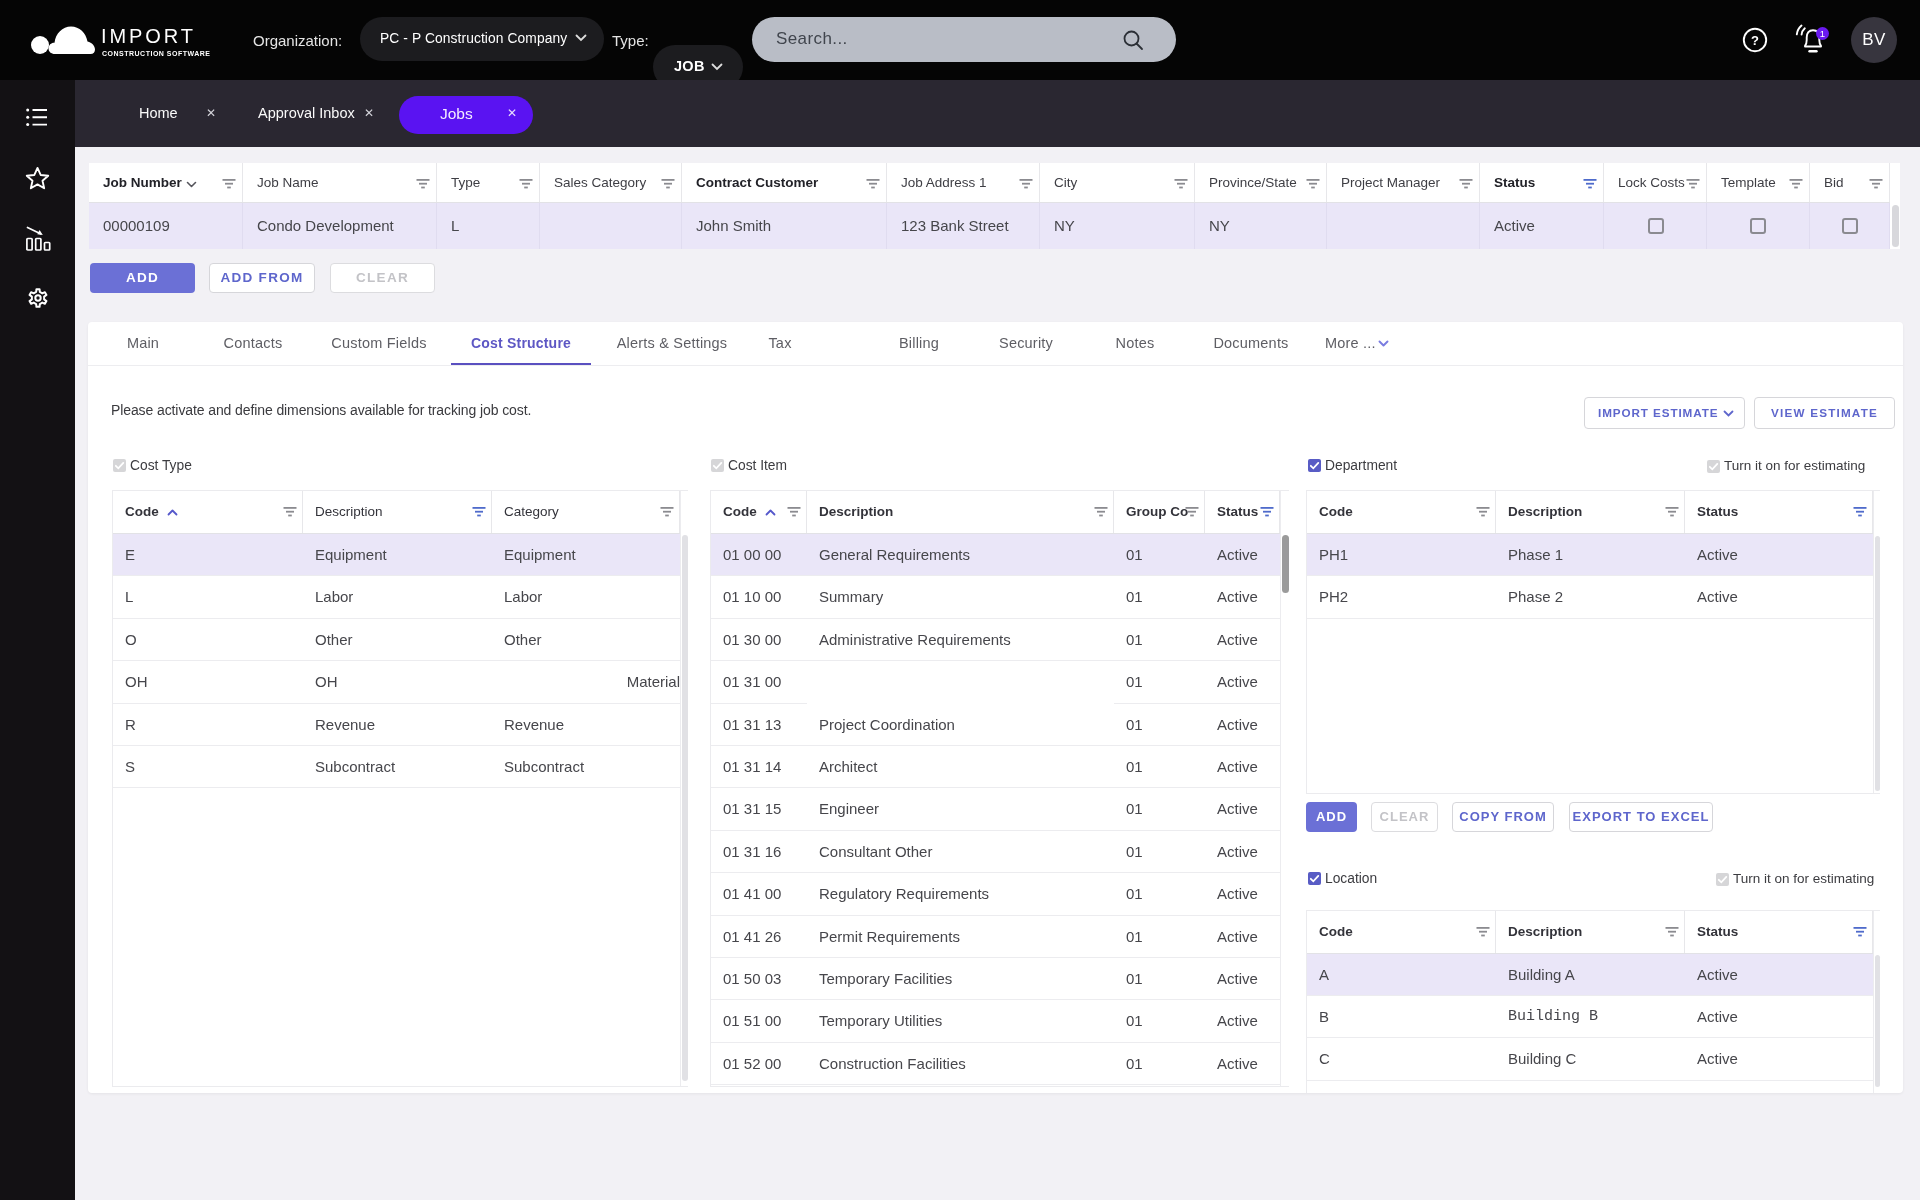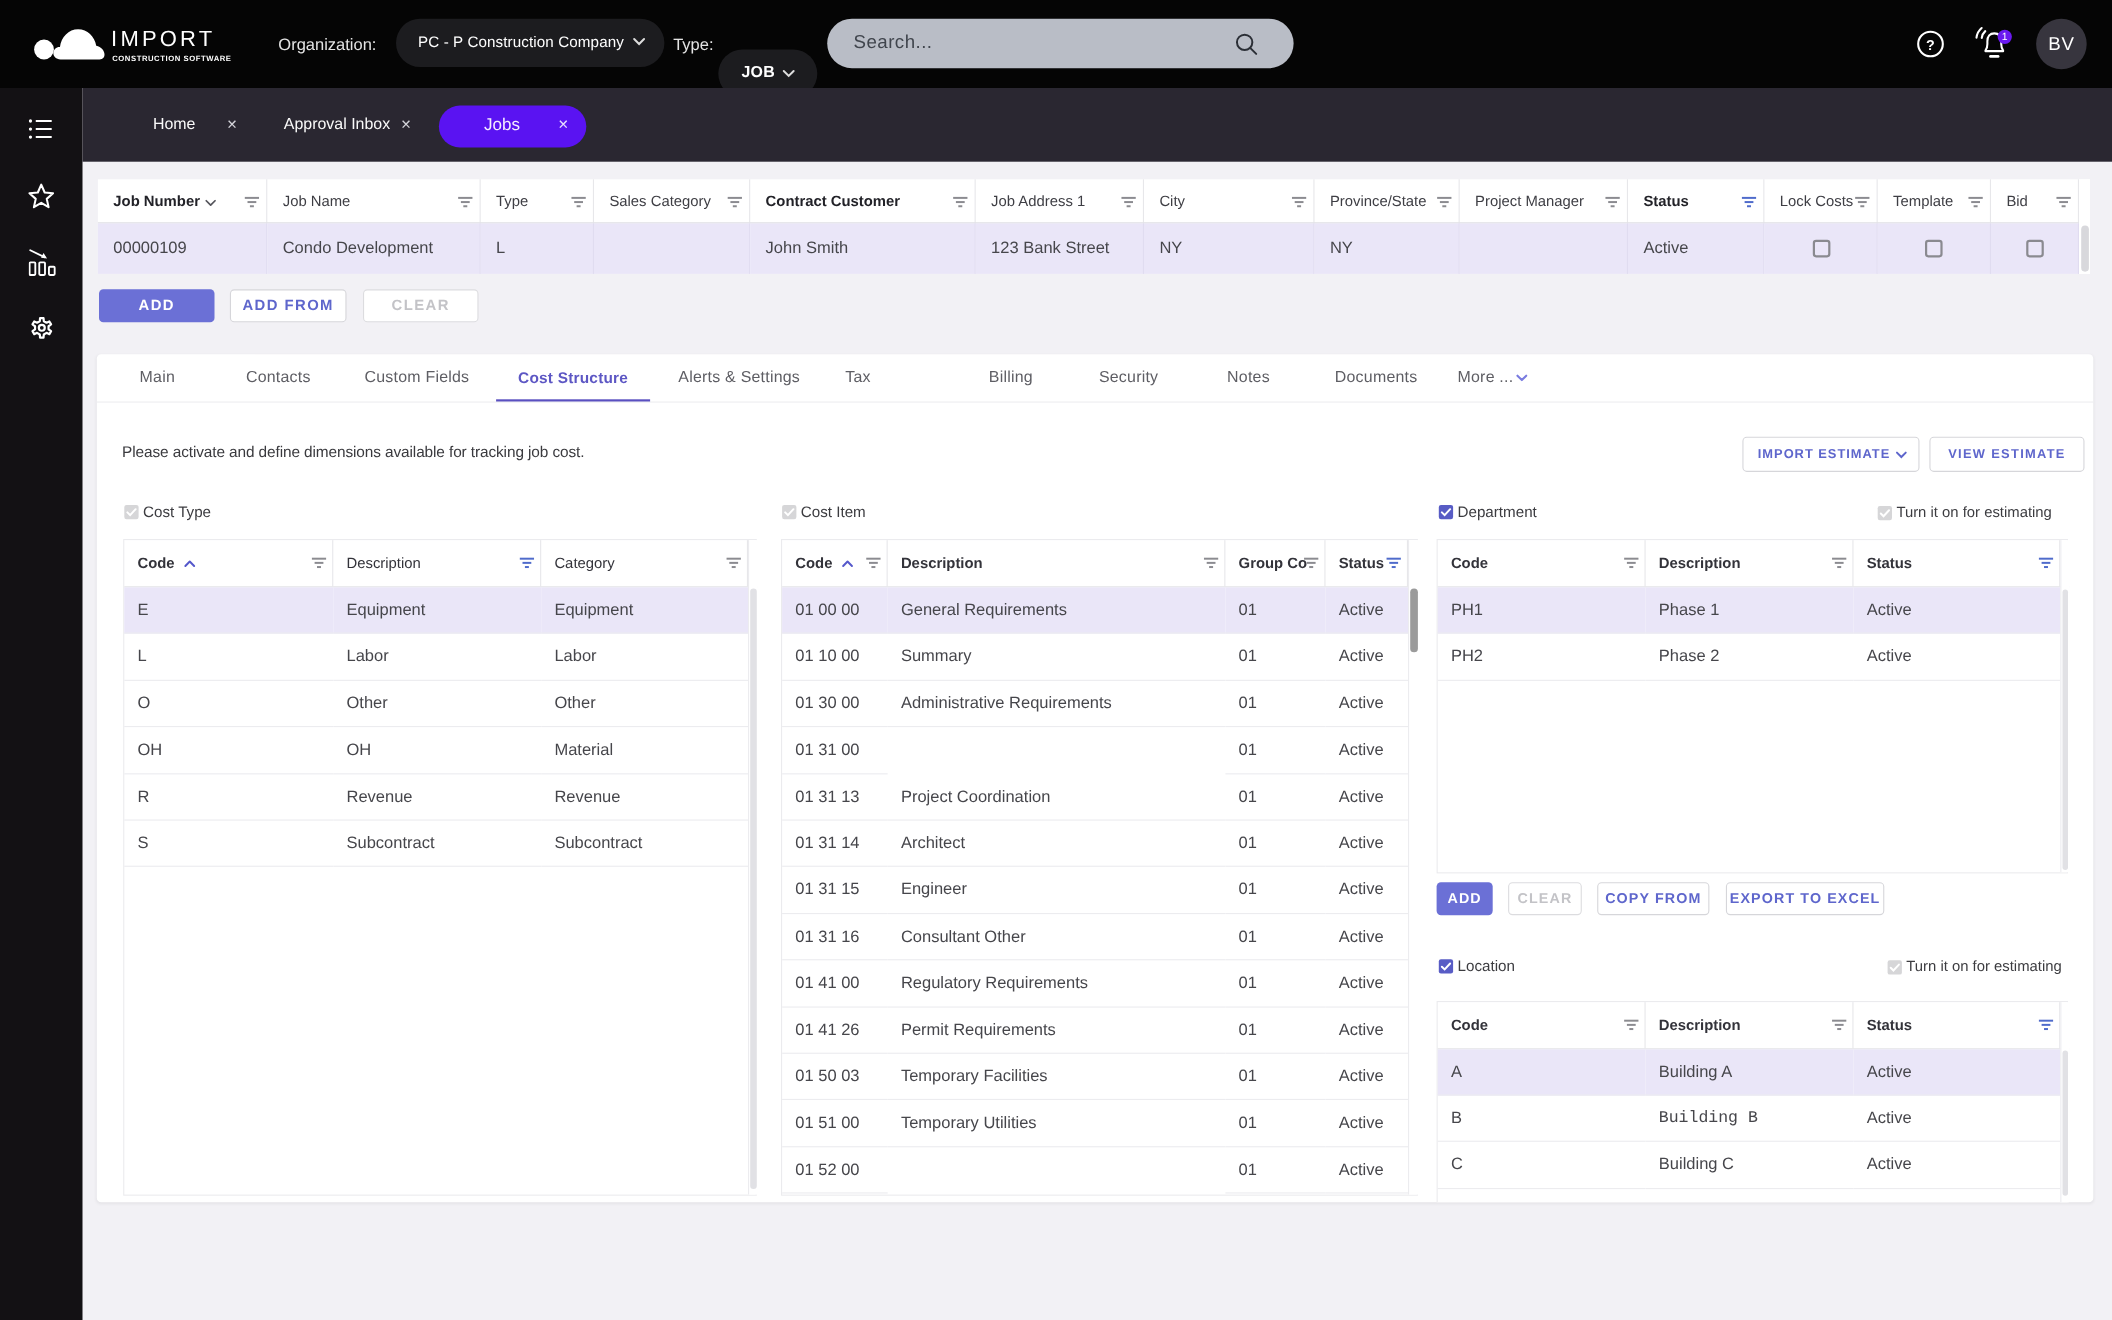--- a/index.html
+++ b/index.html
@@ -279,21 +279,21 @@
       <div class="trow hl" style="left:190px;top:43.0px;width:189px;height:42.4px;">Equipment</div>
       <div class="trow hl" style="left:379px;top:43.0px;width:188px;height:42.4px;">Equipment</div>
       <div class="trow" style="left:0px;top:85.4px;width:190px;height:42.4px;">L</div>
       <div class="trow" style="left:190px;top:85.4px;width:189px;height:42.4px;">Labor</div>
       <div class="trow" style="left:379px;top:85.4px;width:188px;height:42.4px;">Labor</div>
       <div class="trow" style="left:0px;top:127.80000000000001px;width:190px;height:42.4px;">O</div>
       <div class="trow" style="left:190px;top:127.80000000000001px;width:189px;height:42.4px;">Other</div>
       <div class="trow" style="left:379px;top:127.80000000000001px;width:188px;height:42.4px;">Other</div>
       <div class="trow" style="left:0px;top:170.20000000000002px;width:190px;height:42.4px;">OH</div>
       <div class="trow" style="left:190px;top:170.20000000000002px;width:189px;height:42.4px;">OH</div>
-      <div class="trow" style="left:379px;top:170.20000000000002px;width:188px;height:42.4px;">Material</div>
+      <div class="trow" style="left:379px;top:170.20000000000002px;width:188px;height:42.4px;text-align:right;">Material</div>
       <div class="trow" style="left:0px;top:212.60000000000002px;width:190px;height:42.4px;">R</div>
       <div class="trow" style="left:190px;top:212.60000000000002px;width:189px;height:42.4px;">Revenue</div>
       <div class="trow" style="left:379px;top:212.60000000000002px;width:188px;height:42.4px;">Revenue</div>
       <div class="trow" style="left:0px;top:255.00000000000003px;width:190px;height:42.4px;">S</div>
       <div class="trow" style="left:190px;top:255.00000000000003px;width:189px;height:42.4px;">Subcontract</div>
       <div class="trow" style="left:379px;top:255.00000000000003px;width:188px;height:42.4px;">Subcontract</div>
       <div class="abs" style="left:567px;top:0;width:9px;height:595px;background:#fff;border-left:1px solid #ececef;"></div>
       <div class="scrth" style="left:568.5px;top:44px;width:6px;height:546px;background:#e1e1e5;"></div>
     </div>
     <div class="cb dis" style="left:623px;top:137px;"></div>
@@ -371,20 +371,21 @@
       <div class="trow" style="left:494px;top:424.59999999999997px;width:75px;height:42.4px;">Active</div>
       <div class="trow" style="left:0px;top:466.99999999999994px;width:96px;height:42.4px;">01 50 03</div>
       <div class="trow" style="left:96px;top:466.99999999999994px;width:307px;height:42.4px;">Temporary Facilities</div>
       <div class="trow" style="left:403px;top:466.99999999999994px;width:91px;height:42.4px;">01</div>
       <div class="trow" style="left:494px;top:466.99999999999994px;width:75px;height:42.4px;">Active</div>
       <div class="trow" style="left:0px;top:509.3999999999999px;width:96px;height:42.4px;">01 51 00</div>
       <div class="trow" style="left:96px;top:509.3999999999999px;width:307px;height:42.4px;">Temporary Utilities</div>
       <div class="trow" style="left:403px;top:509.3999999999999px;width:91px;height:42.4px;">01</div>
       <div class="trow" style="left:494px;top:509.3999999999999px;width:75px;height:42.4px;">Active</div>
       <div class="trow" style="left:0px;top:551.8px;width:96px;height:42.4px;">01 52 00</div>
+      <div class="trow" style="left:96px;top:551.8px;width:307px;height:42.4px;">Construction Facilities</div>
       <div class="trow" style="left:403px;top:551.8px;width:91px;height:42.4px;">01</div>
       <div class="trow" style="left:494px;top:551.8px;width:75px;height:42.4px;">Active</div>
       <div class="abs" style="left:569px;top:0;width:10px;height:595px;background:#fff;border-left:1px solid #ececef;"></div>
       <div class="scrth" style="left:570.5px;top:44px;width:7px;height:58px;background:#9b9b9b;"></div>
     </div>
     <div class="cb on" style="left:1220px;top:137px;"></div>
     <svg class="abs" style="left:1220px;top:137px;" width="13" height="13" viewBox="0 0 13 13">
       <path d="M2.8 6.8 L5.3 9.3 L10.3 3.9" stroke="#fff" stroke-width="1.8" fill="none" stroke-linecap="round"></path>
     </svg>
     <div class="cblabel" style="left:1237px;top:136px;">Department</div>

